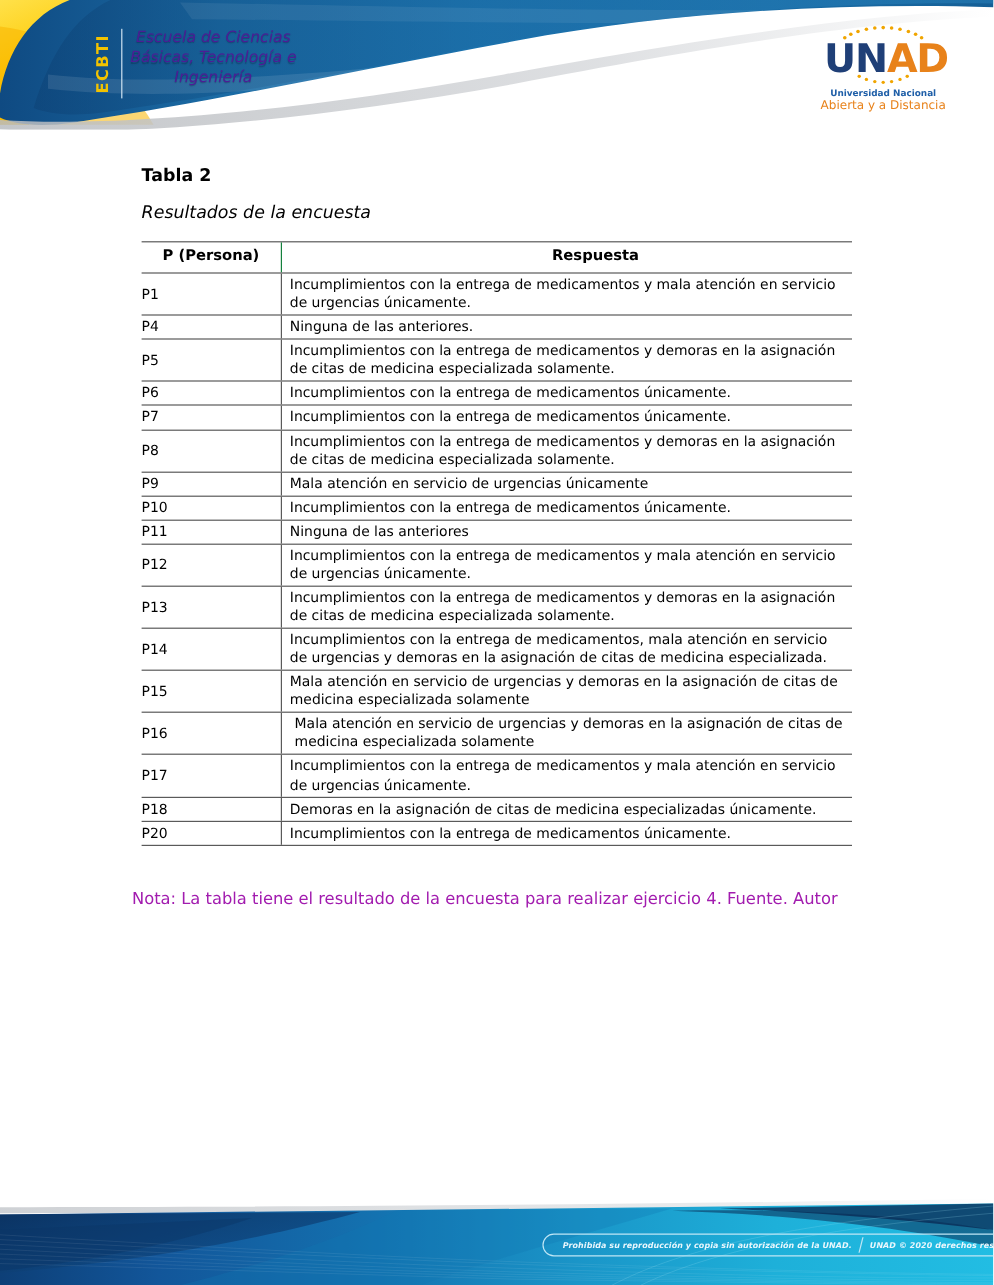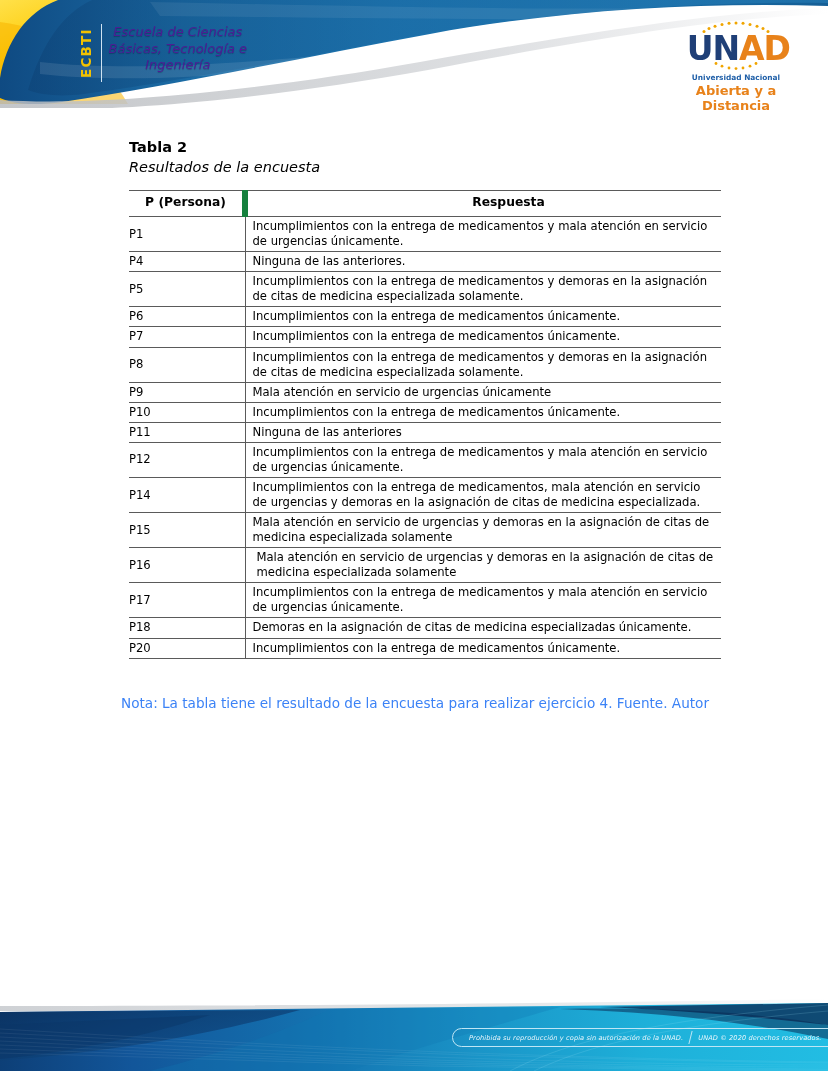--- a/index.html
+++ b/index.html
@@ -81,47 +81,47 @@
   .unad-ad { color: #e8821a; }
   #unad-sub1 {
     color: #1f5fa8;
     font-size: 7.4px;
     line-height: 1.18;
     margin-top: 0;
     font-weight: bold;
   }
   #unad-sub2 {
     color: #e8821a;
-    font-size: 13px;
+    font-size: 10px;
     line-height: 1.18;
-    font-weight: bold;
+    font-weight: normal;
   }
 
   
   #content {
     position: absolute;
     top: 112px;
-    left: 11px;
+    left: 0;
     width: 682px;
   }
   #table-caption-block {
     margin: 26px 0 0 118px;
   }
   #table-number {
     font-size: 14.5px;
     font-weight: bold;
     color: #000;
     line-height: 1.35;
   }
   #table-title {
     font-size: 14.5px;
     font-style: italic;
     color: #000;
     line-height: 1.35;
-    margin-top: 0;
+    margin-top: 11px;
   }
 
   #results-table {
     margin: 13px 0 0 118px;
     width: 592px;
     border-collapse: collapse;
     table-layout: fixed;
   }
   #results-table col.c-person { width: 116px; }
   #results-table col.c-answer { width: 476px; }
@@ -134,40 +134,40 @@
     vertical-align: middle;
     font-size: 11.6px;
     line-height: 1.30;
     color: #000;
   }
   #results-table thead th {
     font-weight: bold;
     font-size: 12.3px;
     padding: 4px 0 5px 0;
   }
-  #results-table th.answer-head { border-left: 6px solid #15803d; padding-left: 48px; }
+  #results-table th.answer-head { border-left: 1px solid #15803d; padding-left: 48px; }
   #results-table td.person-cell {
     text-align: left;
   }
   #results-table td.answer-cell {
     border-left: 1px solid #5a5a5a;
     padding-left: 7px;
     padding-right: 6px;
     text-align: left;
     margin-top: 17px;
   }
   #results-table td.answer-cell.indented { padding-left: 11px; }
   #results-table tbody tr:last-child td { border-bottom: 1.6px solid #5a5a5a; }
 
   #table-note {
     margin: 34px 0 0 110px;
     width: 600px;
     font-size: 13.6px;
     line-height: 1.52;
-    color: #3b82f6;
+    color: #a21caf;
   }
 
   
   #page-footer {
     position: absolute;
     bottom: 0; left: 0;
     width: 828px;
     height: 76px;
     overflow: hidden;
   }
@@ -181,21 +181,21 @@
     height: 19px;
     border: 1px solid #bfe6f5;
     border-radius: 10px;
     padding: 0 9px;
     z-index: 5;
   }
   .footer-legal-text {
     color: #eaf7fd;
     font-size: 6.6px;
     font-style: italic;
-    font-weight: normal;
+    font-weight: bold;
     letter-spacing: .1px;
     white-space: nowrap;
     padding: 0 7px;
     text-align: right;
   }
   #footer-legal-divider {
     width: 1px;
     height: 13px;
     background: #bfe6f5;
     transform: skewX(-14deg);
@@ -344,20 +344,24 @@
         </tr>
         <tr>
           <td class="person-cell">P11</td>
           <td class="answer-cell">Ninguna de las anteriores</td>
         </tr>
         <tr>
           <td class="person-cell">P12</td>
           <td class="answer-cell">Incumplimientos con la entrega de medicamentos y mala atención en servicio de urgencias únicamente.</td>
         </tr>
         <tr>
+          <td class="person-cell">P13</td>
+          <td class="answer-cell">Incumplimientos con la entrega de medicamentos y demoras en la asignación de citas de medicina especializada solamente.</td>
+        </tr>
+        <tr>
           <td class="person-cell">P14</td>
           <td class="answer-cell">Incumplimientos con la entrega de medicamentos, mala atención en servicio de urgencias y demoras en la asignación de citas de medicina especializada.</td>
         </tr>
         <tr>
           <td class="person-cell">P15</td>
           <td class="answer-cell">Mala atención en servicio de urgencias y demoras en la asignación de citas de medicina especializada solamente</td>
         </tr>
         <tr>
           <td class="person-cell">P16</td>
           <td class="answer-cell indented">Mala atención en servicio de urgencias y demoras en la asignación de citas de medicina especializada solamente</td>

